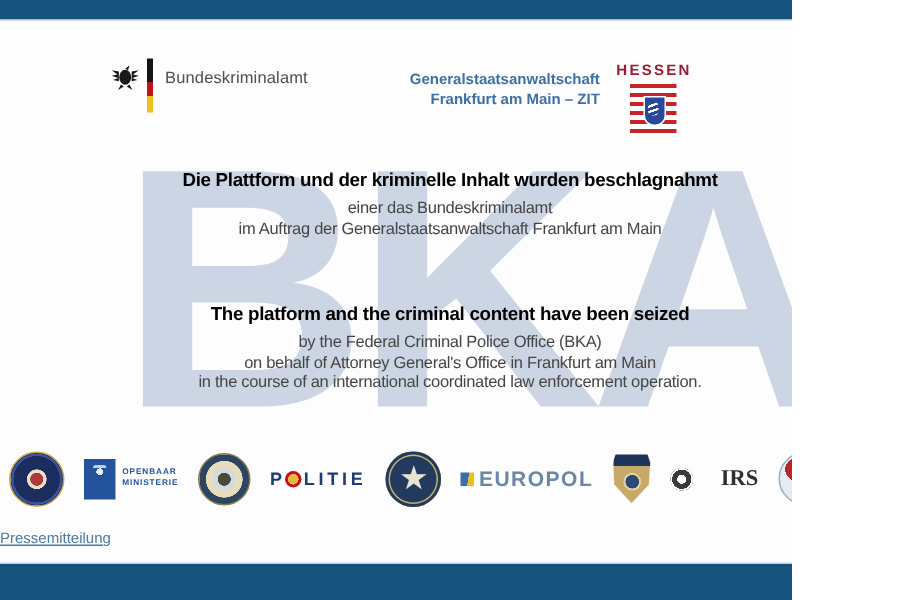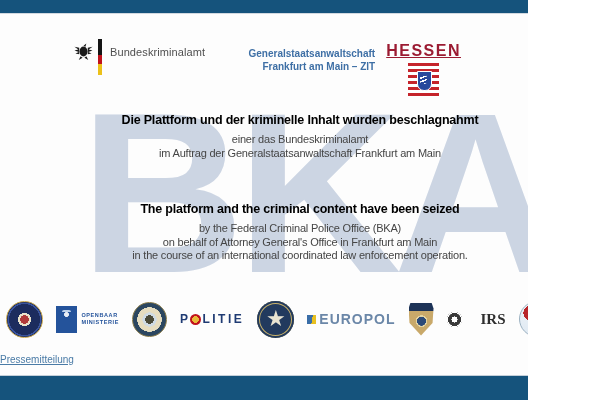--- a/index.html
+++ b/index.html
@@ -17,21 +17,21 @@
   .header-left{position:absolute;top:37px;left:74px;display:flex;align-items:flex-start;}
   .bka-eagle{width:19px;height:19px;margin-top:5px;}
   .flag-stripe{width:4px;height:36px;margin:2px 8px 0 5px;
     background:linear-gradient(#151515 0 44%,#c1121c 44% 70%,#ecc11a 70% 100%);}
   .bka-label{font-size:11px;color:#4f4f4f;margin-top:9px;letter-spacing:0.1px;}
 
   
   .header-right{position:absolute;top:42px;right:67px;display:flex;align-items:flex-start;gap:11px;}
   .prosecutor-text{text-align:right;color:#3e6fa5;font-size:10px;line-height:13px;margin-top:5px;font-weight:bold;}
   .hessen-block{text-align:center;}
-  .hessen-label{font-size:16px;font-weight:bold;color:#9b1b32;letter-spacing:1.5px;text-decoration:underline;}
+  .hessen-label{font-size:10px;font-weight:bold;color:#9b1b32;letter-spacing:1.5px;}
   .hessen-shield{width:31px;height:34px;margin:3px auto 0;position:relative;
     background:repeating-linear-gradient(#c5242b 0 3px,#ffffff 3px 6px);}
   .hessen-inner{position:absolute;left:9px;top:8px;width:13px;height:18px;background:#27489c;
     border-radius:0 0 7px 7px;border:1px solid #fff;}
   .hessen-inner::after{content:"";position:absolute;left:2px;top:3px;width:7px;height:9px;
     background:repeating-linear-gradient(-20deg,#fff 0 1.5px,transparent 1.5px 3.5px);border-radius:3px;}
 
   
   .watermark{position:absolute;top:93px;left:15px;width:600px;text-align:center;
     font-size:228px;line-height:200px;font-weight:bold;color:#ccd5e3;

